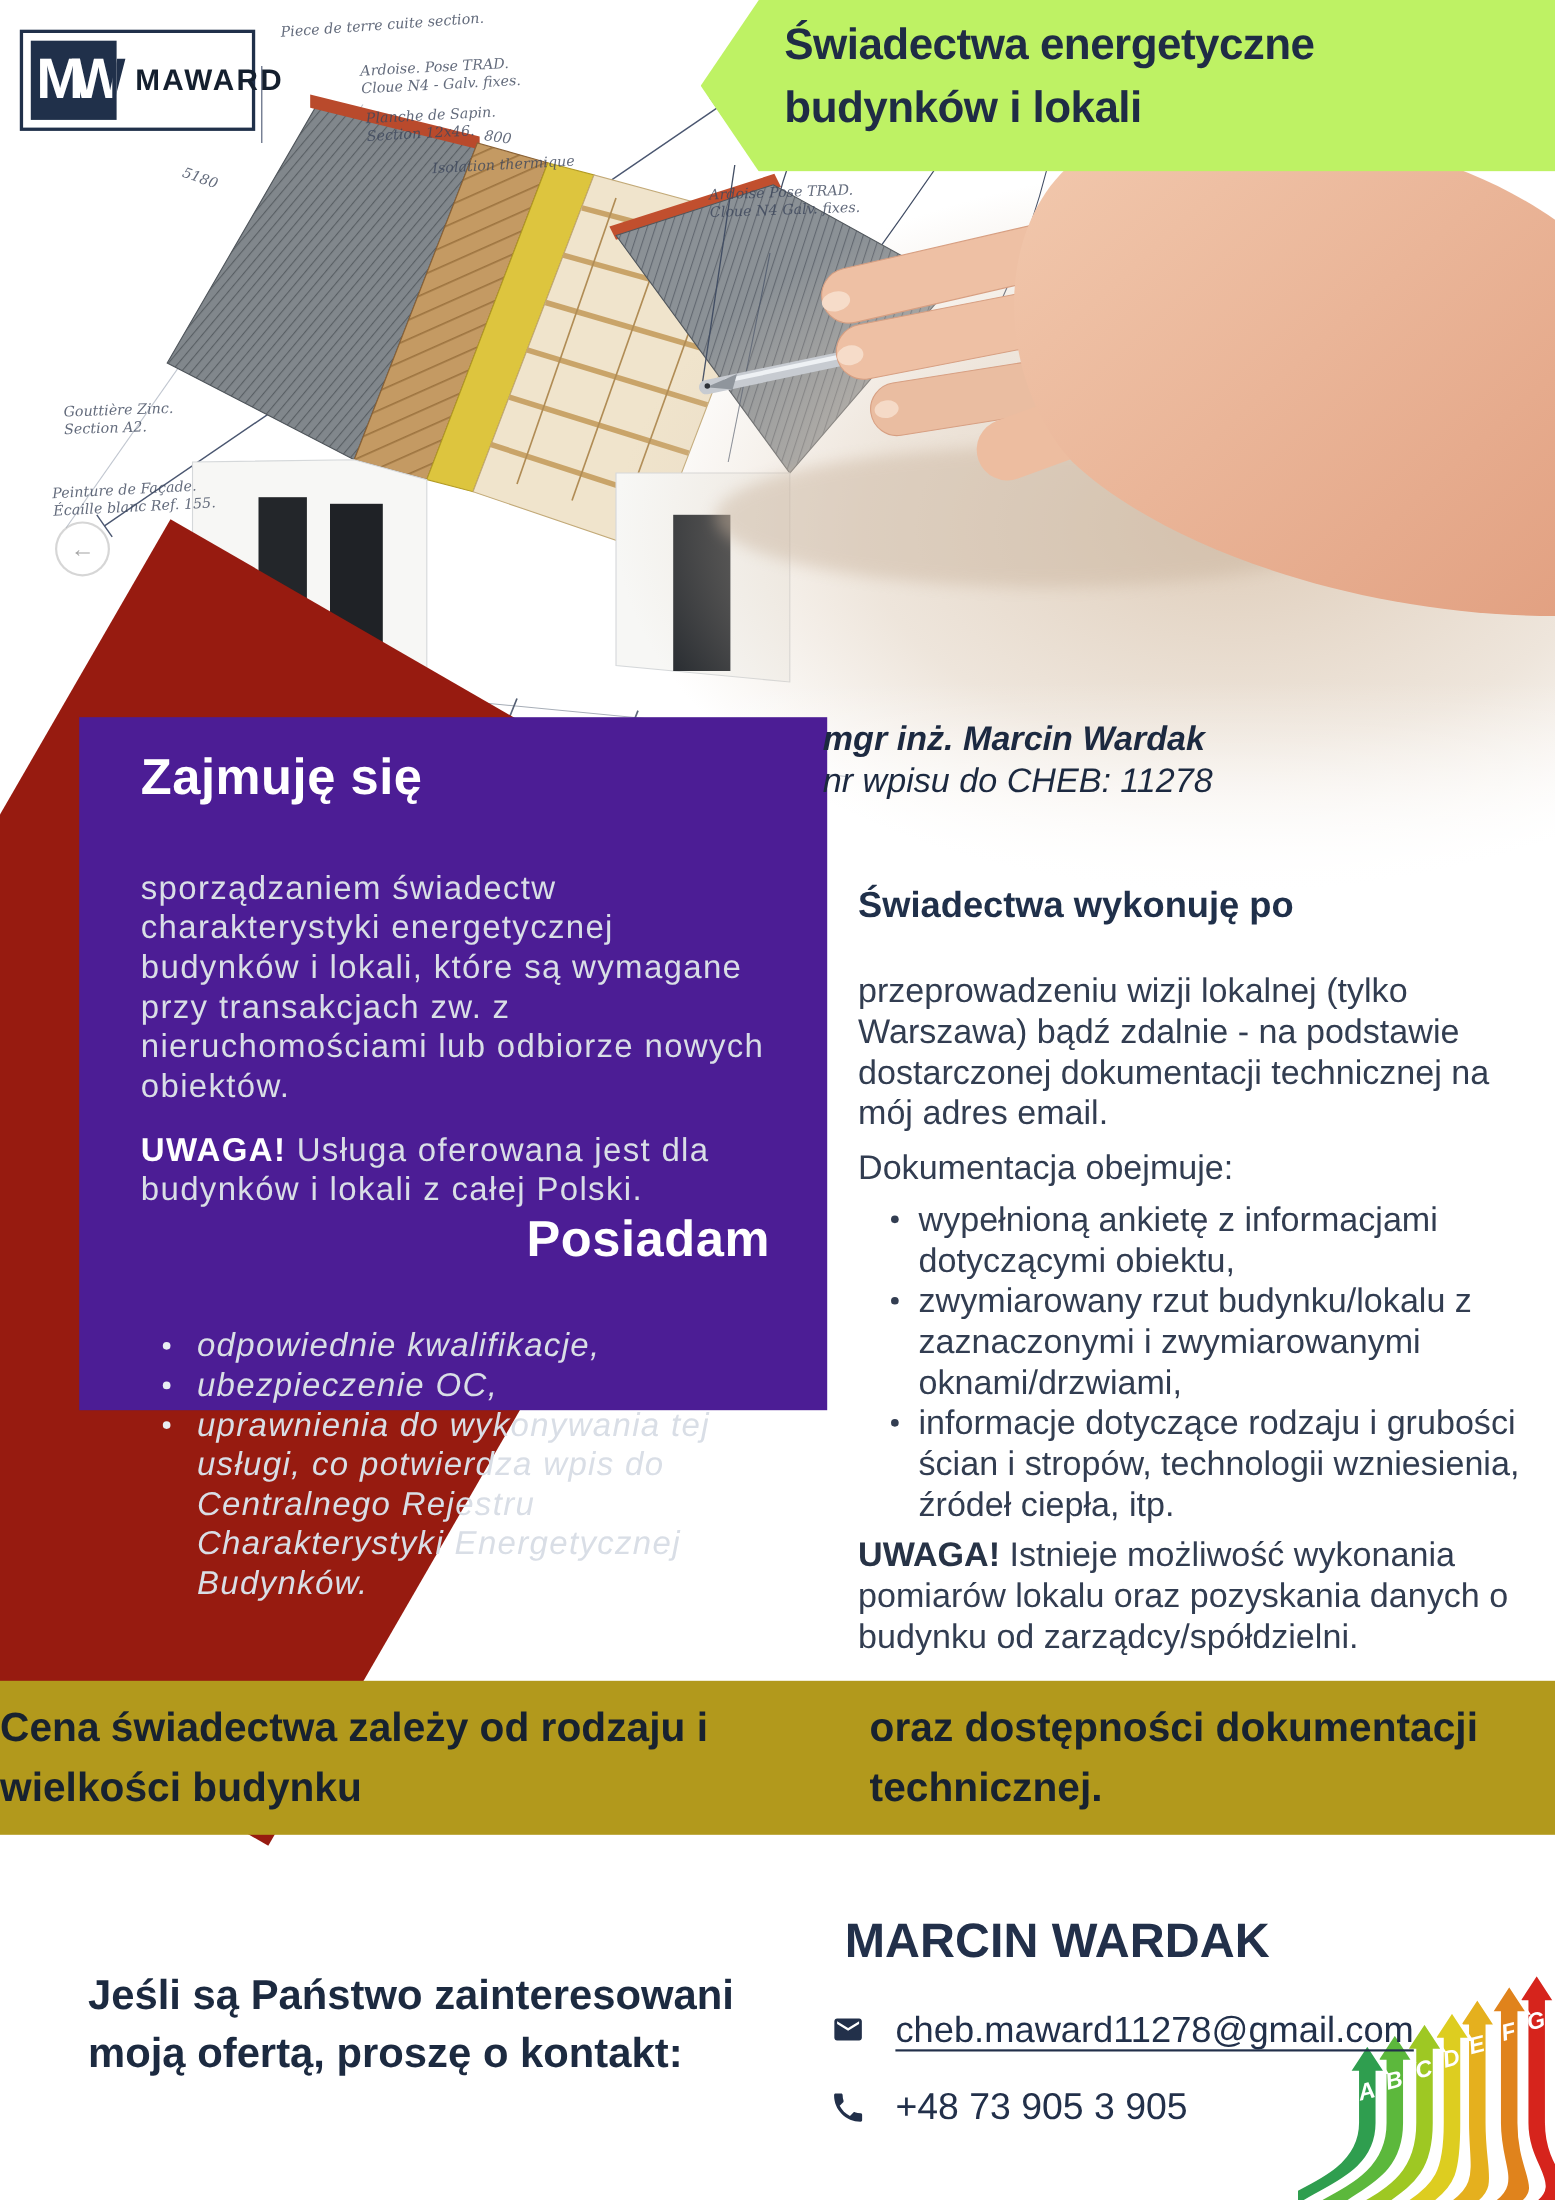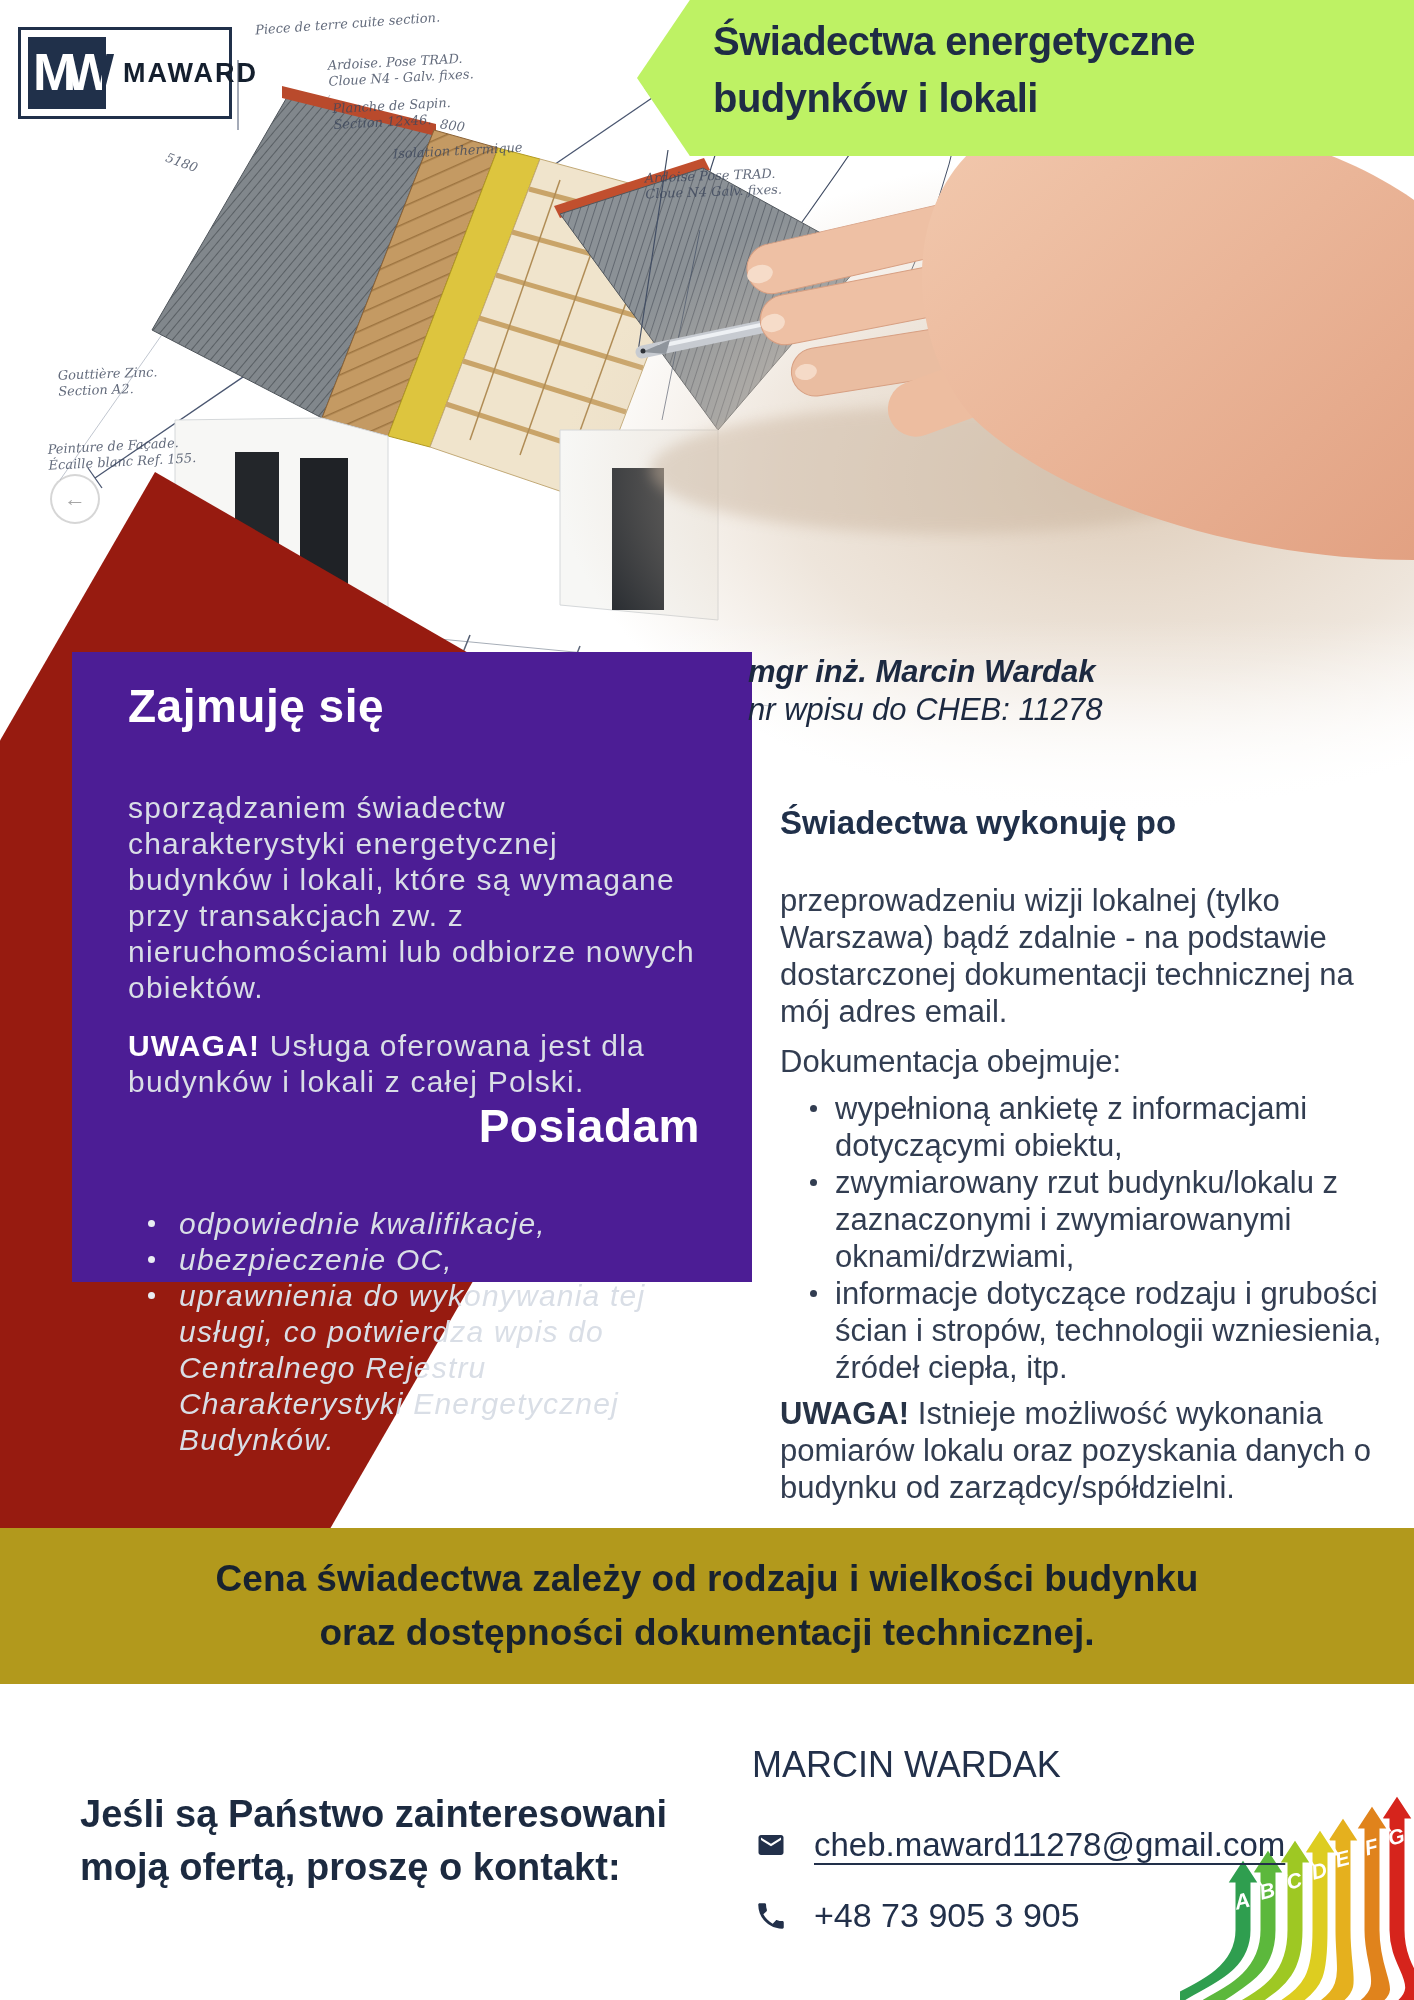--- a/index.html
+++ b/index.html
@@ -60,28 +60,28 @@
   .right-col h2{margin:0 0 36px 0;font-size:33px;line-height:46px;font-weight:bold;color:#20304a;}
   .rc-p{margin:0;font-size:31px;line-height:37px;}
   .rc-intro{margin:13px 0 0 0;font-size:31px;line-height:37px;}
   .rc-list{list-style:none;margin:10px 0 0 0;padding:0 0 0 30px;}
   .rc-list li{display:flex;gap:18px;font-size:31px;line-height:37px;}
   .rc-list .dot{flex:none;width:7px;height:7px;border-radius:50%;background:#323d51;margin-top:15px;}
   .rc-note{margin:9px 0 0 0;font-size:31px;line-height:37px;}
   .rc-note strong{color:#273346;font-weight:bold;}
 
   
-  .price-band{position:absolute;left:0;top:1528px;width:1414px;height:156px;background:#b2991c;z-index:4;
-       display:flex;flex-direction:column;align-items:center;justify-content:center;}
+  .price-band{position:absolute;left:0;top:1528px;width:1414px;height:140px;background:#b2991c;z-index:4;
+       display:flex;flex-direction:row;align-items:center;justify-content:center;}
   .price-line{font-weight:bold;font-size:37px;line-height:54px;color:#18222f;}
 
   
   .cta{position:absolute;left:80px;top:1788px;z-index:4;font-weight:bold;font-size:38px;line-height:53px;color:#1c2a40;}
   .contact{position:absolute;left:752px;top:1742px;z-index:4;color:#22304a;}
-  .contact-name{font-weight:normal;font-size:36px;line-height:46px;margin-bottom:38px;}
+  .contact-name{font-weight:bold;font-size:44px;line-height:46px;margin-bottom:38px;margin-left:16px;}
   .contact-row{display:flex;align-items:center;gap:24px;margin-bottom:32px;}
   .contact-row .icon{flex:none;width:38px;height:38px;display:flex;align-items:center;justify-content:center;}
   .contact-row .icon svg{fill:#22304a;}
   .email-link{color:#22304a;font-size:33px;text-decoration:underline;
        text-underline-offset:7px;text-decoration-thickness:2px;}
   .phone-text{font-size:34px;color:#22304a;}
 
   
   .energy{position:absolute;left:1180px;top:1698px;width:234px;height:302px;z-index:3;}
 </style>

